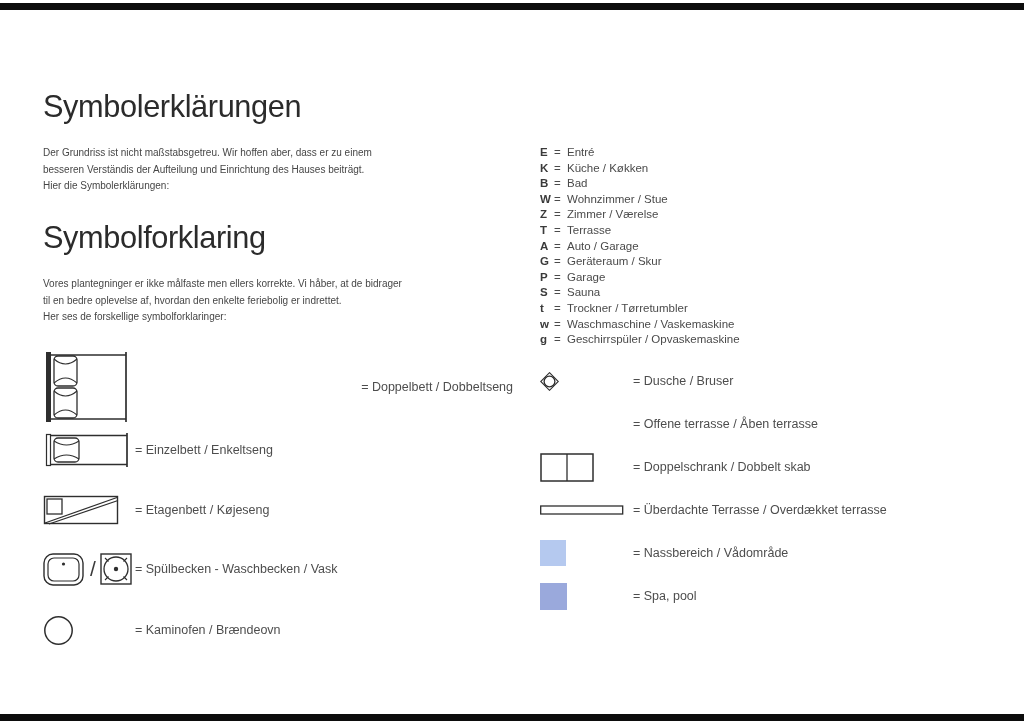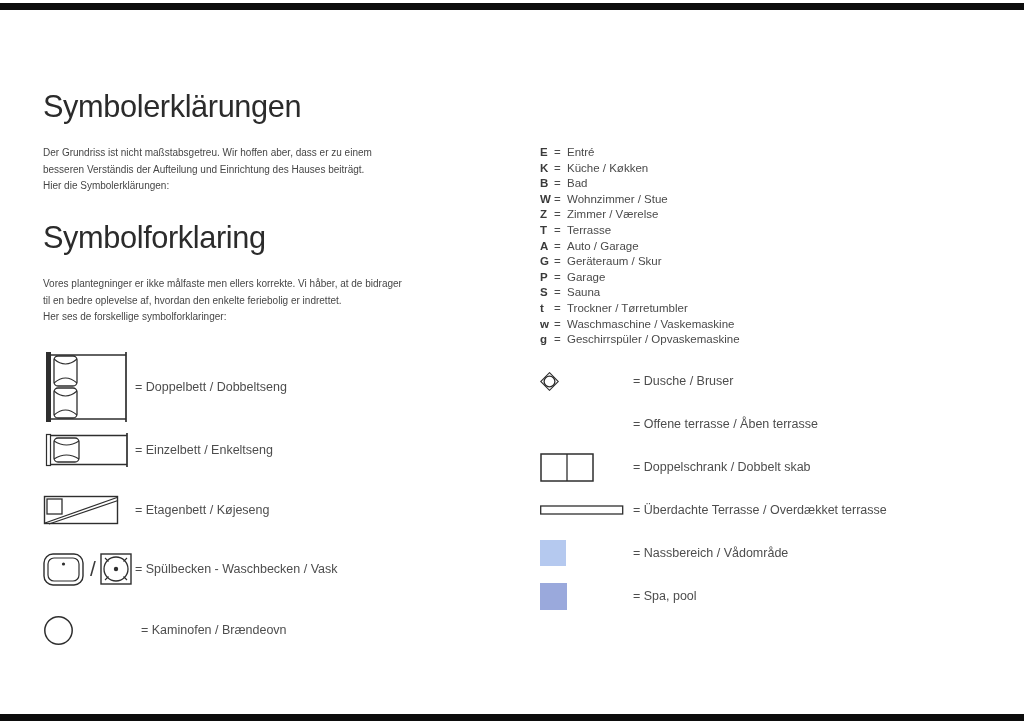--- a/index.html
+++ b/index.html
@@ -28,25 +28,25 @@
   .ab-row{display:flex;}
   .ab-key{width:14px;font-weight:bold;color:#3a3a3a;}
   .ab-eq{width:13px;color:#4a4a4a;}
   .ab-label{white-space:nowrap;}
   
   .sym-row{display:flex;align-items:center;}
   .sym-icon-cell{flex:0 0 auto;display:flex;align-items:center;}
   .sym-label{font-size:12.5px;color:#4d4d4d;white-space:nowrap;}
   #left-symbols{position:absolute;left:43px;top:353px;width:470px;}
   #left-symbols .sym-icon-cell{width:92px;}
-  #left-symbols .r0{height:68px;margin-bottom:12px;}
+  #left-symbols .r0{height:68px;margin-bottom:12px;justify-content:space-between;}
   #left-symbols .r1{height:34px;margin-bottom:28px;text-align:center;}
   #left-symbols .r2{height:30px;margin-bottom:28px;}
   #left-symbols .r3{height:32px;margin-bottom:30px;}
-  #left-symbols .r4{height:30px;gap:6px;}
+  #left-symbols .r4{height:30px;}
   #right-symbols{position:absolute;left:540px;top:364px;width:470px;}
   #right-symbols .sym-row{height:34px;margin-bottom:9px;}
   #right-symbols .sym-icon-cell{width:93px;}
   .slash-glyph{font-size:21px;color:#3a3a3a;margin:0 4px 0 6px;font-weight:400;}
   .dot-row{height:3px;background:repeating-linear-gradient(90deg,#3a3a3a 0 3px,transparent 3px 7.4px);}
   .dot-stack{width:84px;}
   .dot-stack .dot-row + .dot-row{margin-top:3px;}
   .color-square{display:block;}
   svg{display:block;}
 </style>

